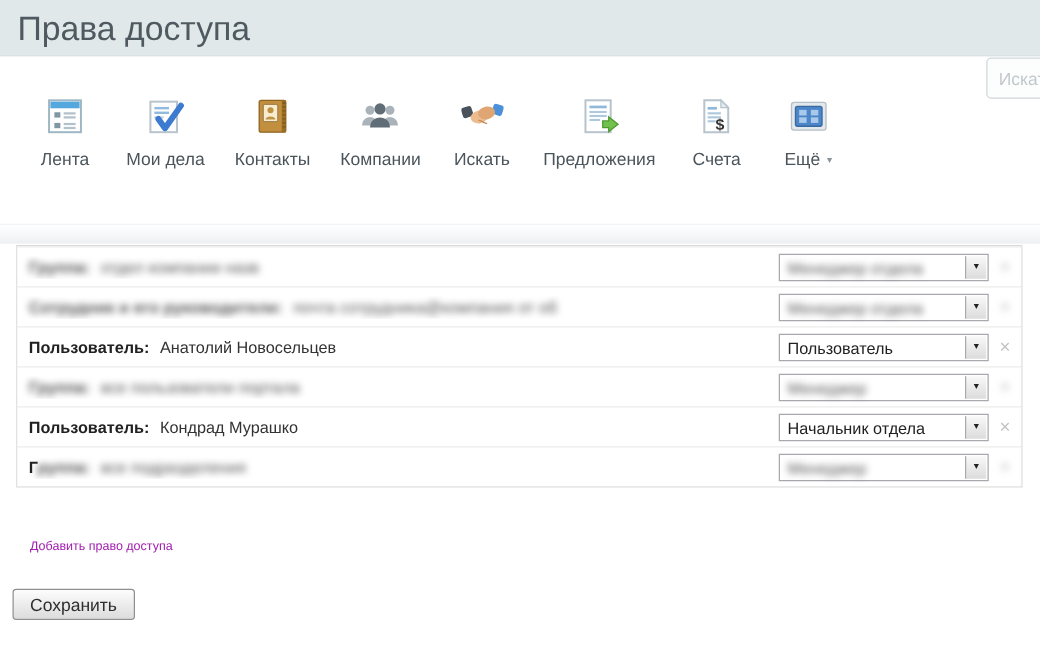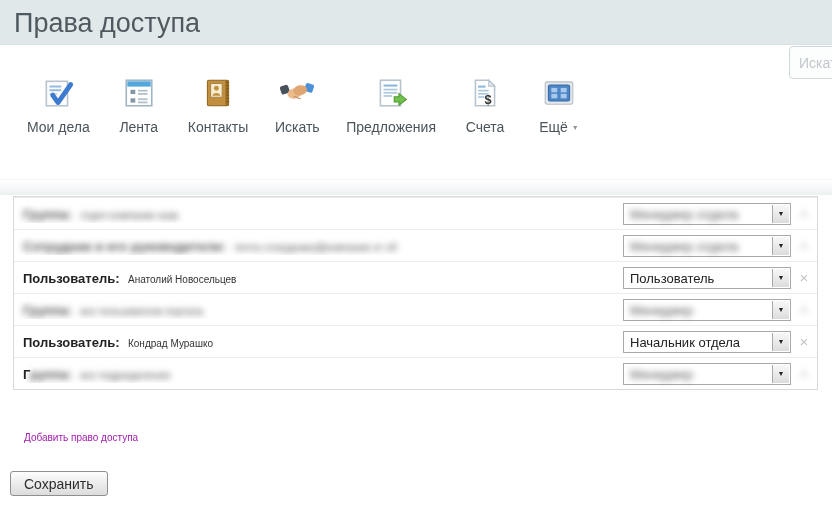--- a/index.html
+++ b/index.html
@@ -29,21 +29,21 @@
 
   
   .crm-table { position:absolute; top:196px; left:13px; width:805px; border:1px solid #d9d9d9; background:#fff; }
   .thead { height:40px; background:#f6f2d7; border-top:1px solid #ece7c6; display:flex; align-items:center; }
   .thead .cell-role span { font-size:13px; font-weight:bold; color:#2e2e2e; }
   .trow { height:32px; display:flex; align-items:center; border-top:1px solid #ececec; background:#fff; }
   .cell-name { flex:1; padding-left:9px; white-space:nowrap; overflow:hidden; }
   .cell-role { width:172px; padding-left:4px; }
   .cell-del { width:26px; text-align:center; }
   .rlabel { font-size:13px; font-weight:bold; color:#222;margin-top:24px; }
-  .rname  { font-size:10px; color:#333; margin-left:4px; }
+  .rname  { font-size:13px; color:#333; margin-left:4px; }
 
   .select { position:relative; width:168px; height:22px; border:1px solid #a6a9ad;
     background:#fff; cursor:pointer; }
   .sel-text { position:absolute; left:6px; top:3px; font-size:13px; color:#222; white-space:nowrap; }
   .sel-btn { position:absolute; top:1px; right:1px; bottom:1px; width:17px;
     background:linear-gradient(#f8f8f8,#dcdcdc); border-left:1px solid #a6a9ad;
     display:flex; align-items:center; justify-content:center; }
   .sel-arrow { font-size:7px; color:#222; }
 
   .del { font-size:15px; color:#c3c3c3; cursor:pointer; line-height:1; display:inline-block; }
@@ -67,44 +67,44 @@
 
   <div class="titlebar">
     <h1>Права доступа</h1>
   </div>
 
   <div class="menubar">
 
     <div class="mitem">
       <span class="micon">
         <svg width="34" height="34" viewBox="0 0 32 32">
-          <rect x="5" y="5" width="20" height="23" fill="#fdfdfd" stroke="#b7c4cd" stroke-width="1.5"></rect>
-          <rect x="8" y="9" width="11" height="1.8" fill="#92bade"></rect>
-          <rect x="8" y="12.5" width="11" height="1.8" fill="#92bade"></rect>
-          <rect x="8" y="16" width="7" height="1.8" fill="#c7d4dd"></rect>
-          <path d="M11 18 L16 25 L28 8" fill="none" stroke="#3d7bd0" stroke-width="4.5" stroke-linecap="round" stroke-linejoin="round"></path>
-        </svg>
-      </span>
-      <span class="mlabel">Мои дела</span>
-    </div>
-
-    <div class="mitem">
-      <span class="micon">
-        <svg width="34" height="34" viewBox="0 0 32 32">
           <rect x="4" y="4" width="24" height="24" fill="#ffffff" stroke="#9fb7c4" stroke-width="1.5"></rect>
           <rect x="5" y="5" width="22" height="5" fill="#55a8de"></rect>
           <rect x="8" y="13" width="4.5" height="4" fill="#8096a5"></rect>
           <rect x="15" y="13" width="9" height="1.7" fill="#b3c1cb"></rect>
           <rect x="15" y="16" width="9" height="1.7" fill="#b3c1cb"></rect>
           <rect x="8" y="21" width="4.5" height="4" fill="#8096a5"></rect>
           <rect x="15" y="21" width="9" height="1.7" fill="#b3c1cb"></rect>
           <rect x="15" y="24" width="9" height="1.7" fill="#b3c1cb"></rect>
         </svg>
       </span>
       <span class="mlabel">Лента</span>
+    </div>
+
+    <div class="mitem">
+      <span class="micon">
+        <svg width="34" height="34" viewBox="0 0 32 32">
+          <rect x="5" y="5" width="20" height="23" fill="#fdfdfd" stroke="#b7c4cd" stroke-width="1.5"></rect>
+          <rect x="8" y="9" width="11" height="1.8" fill="#92bade"></rect>
+          <rect x="8" y="12.5" width="11" height="1.8" fill="#92bade"></rect>
+          <rect x="8" y="16" width="7" height="1.8" fill="#c7d4dd"></rect>
+          <path d="M11 18 L16 25 L28 8" fill="none" stroke="#3d7bd0" stroke-width="4.5" stroke-linecap="round" stroke-linejoin="round"></path>
+        </svg>
+      </span>
+      <span class="mlabel">Мои дела</span>
     </div>
 
     <div class="mitem">
       <span class="micon">
         <svg width="34" height="34" viewBox="0 0 32 32">
           <rect x="6" y="4" width="20" height="24" rx="1.5" fill="#c18f3e" stroke="#8f6520"></rect>
           <path d="M23 4 h3 v24 h-3 z" fill="#9a6e24"></path>
           <g stroke="#7d5718" stroke-width="1">
             <line x1="23.5" y1="6" x2="26" y2="6"></line>
               <line x1="23.5" y1="9" x2="26" y2="9"></line>
@@ -115,20 +115,33 @@
             <line x1="23.5" y1="24" x2="26" y2="24"></line>
           </g>
           <rect x="9" y="7" width="11" height="13" rx="1" fill="#f7ecd0" stroke="#a8834b"></rect>
           <circle cx="14.5" cy="11.5" r="2.3" fill="#bf9141"></circle>
           <path d="M10.8 18.5 c0-3.2 7.4-3.2 7.4 0 z" fill="#bf9141"></path>
         </svg>
       </span>
       <span class="mlabel">Контакты</span>
     </div>
 
+    <div class="mitem">
+      <span class="micon">
+        <svg width="34" height="34" viewBox="0 0 32 32">
+          <circle cx="8.5" cy="11.5" r="3.4" fill="#aab3ba"></circle>
+          <path d="M2.5 23 c0-4.5 3.5-6.5 6-6.5 s6 2 6 6.5 z" fill="#aab3ba"></path>
+          <circle cx="23.5" cy="11.5" r="3.4" fill="#aab3ba"></circle>
+          <path d="M17.5 23 c0-4.5 3.5-6.5 6-6.5 s6 2 6 6.5 z" fill="#aab3ba"></path>
+          <circle cx="16" cy="10.5" r="4.2" fill="#606d77"></circle>
+          <path d="M8.5 24.5 c0-5.5 4.5-7.5 7.5-7.5 s7.5 2 7.5 7.5 z" fill="#606d77"></path>
+        </svg>
+      </span>
+      <span class="mlabel">Компании</span>
+    </div>
 
     <div class="mitem">
       <span class="micon">
         <svg width="34" height="34" viewBox="0 0 32 32">
           <rect x="0.5" y="9" width="8" height="8" rx="2" fill="#49525a" transform="rotate(-18 4 13)"></rect>
           <rect x="23.5" y="7" width="8" height="8" rx="2" fill="#4b90d8" transform="rotate(18 27 11)"></rect>
           <ellipse cx="13.5" cy="16.5" rx="6.5" ry="4.8" fill="#ecbb8e" transform="rotate(-12 13.5 16.5)"></ellipse>
           <ellipse cx="19" cy="13.5" rx="6.5" ry="4.8" fill="#dfa674" transform="rotate(-12 19 13.5)"></ellipse>
           <path d="M13 19 l4 1.5 M16 20.5 l3.5 1" stroke="#c48c5a" stroke-width="1" fill="none"></path>
         </svg>

